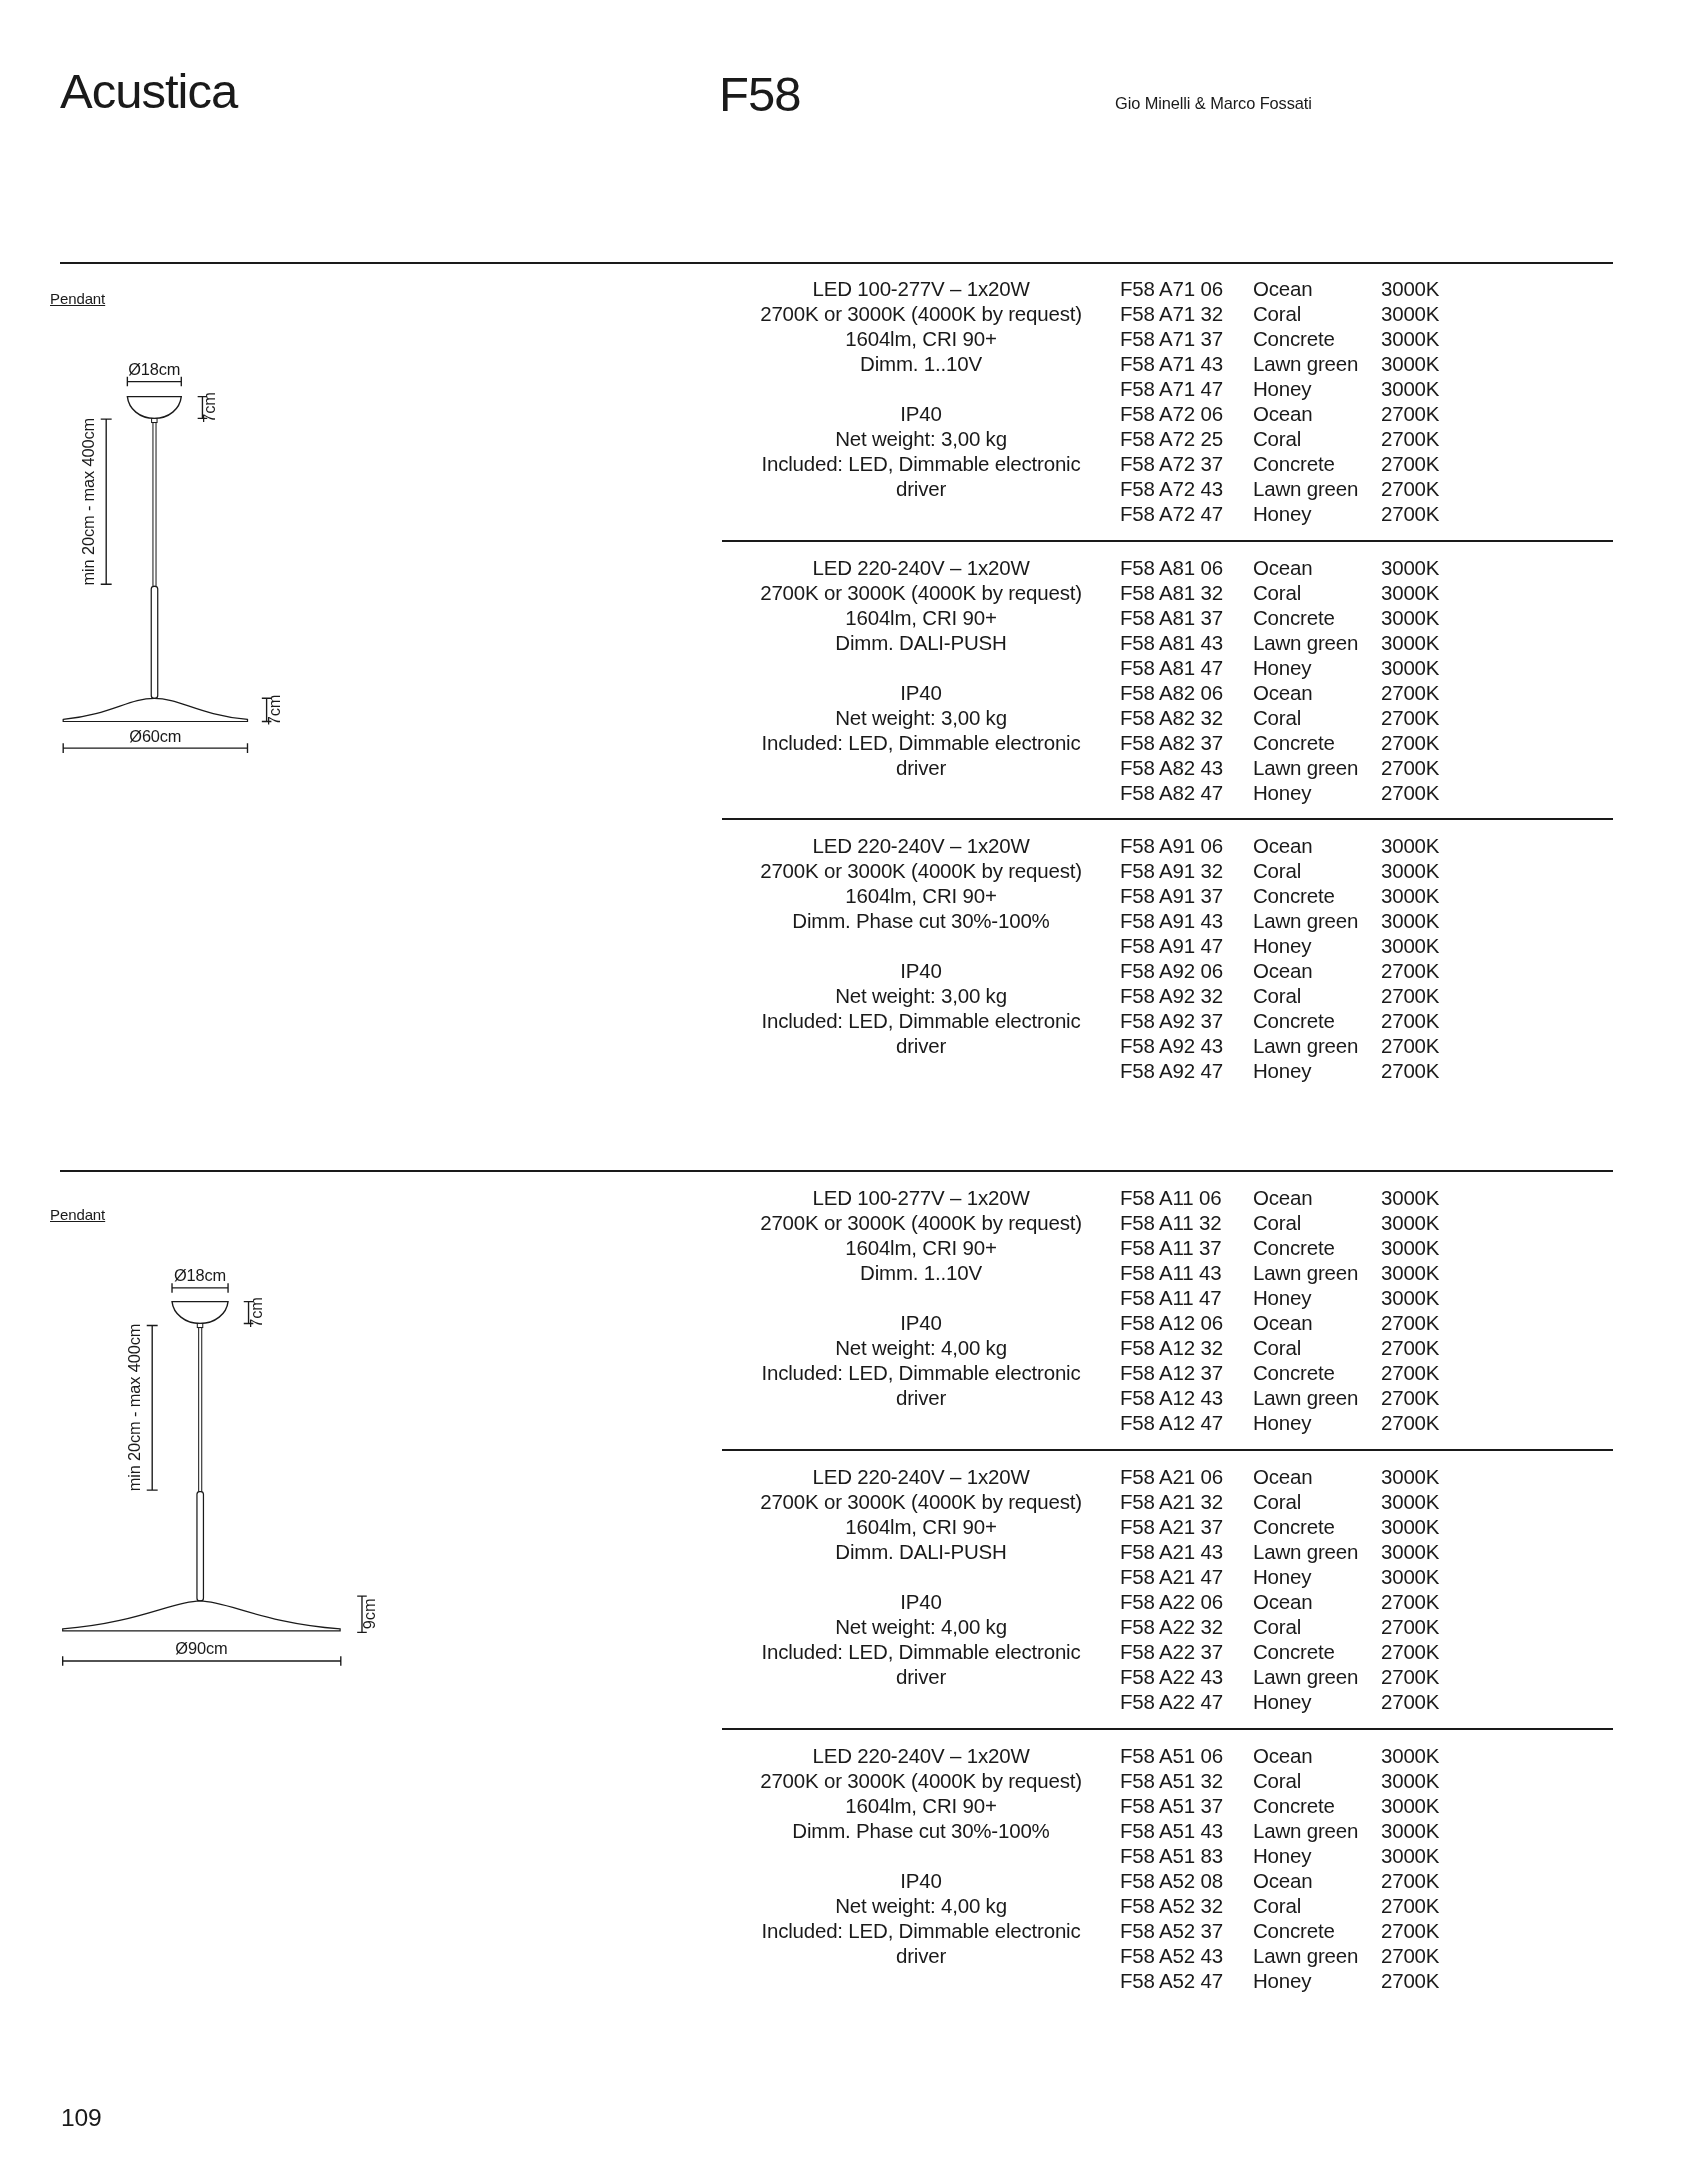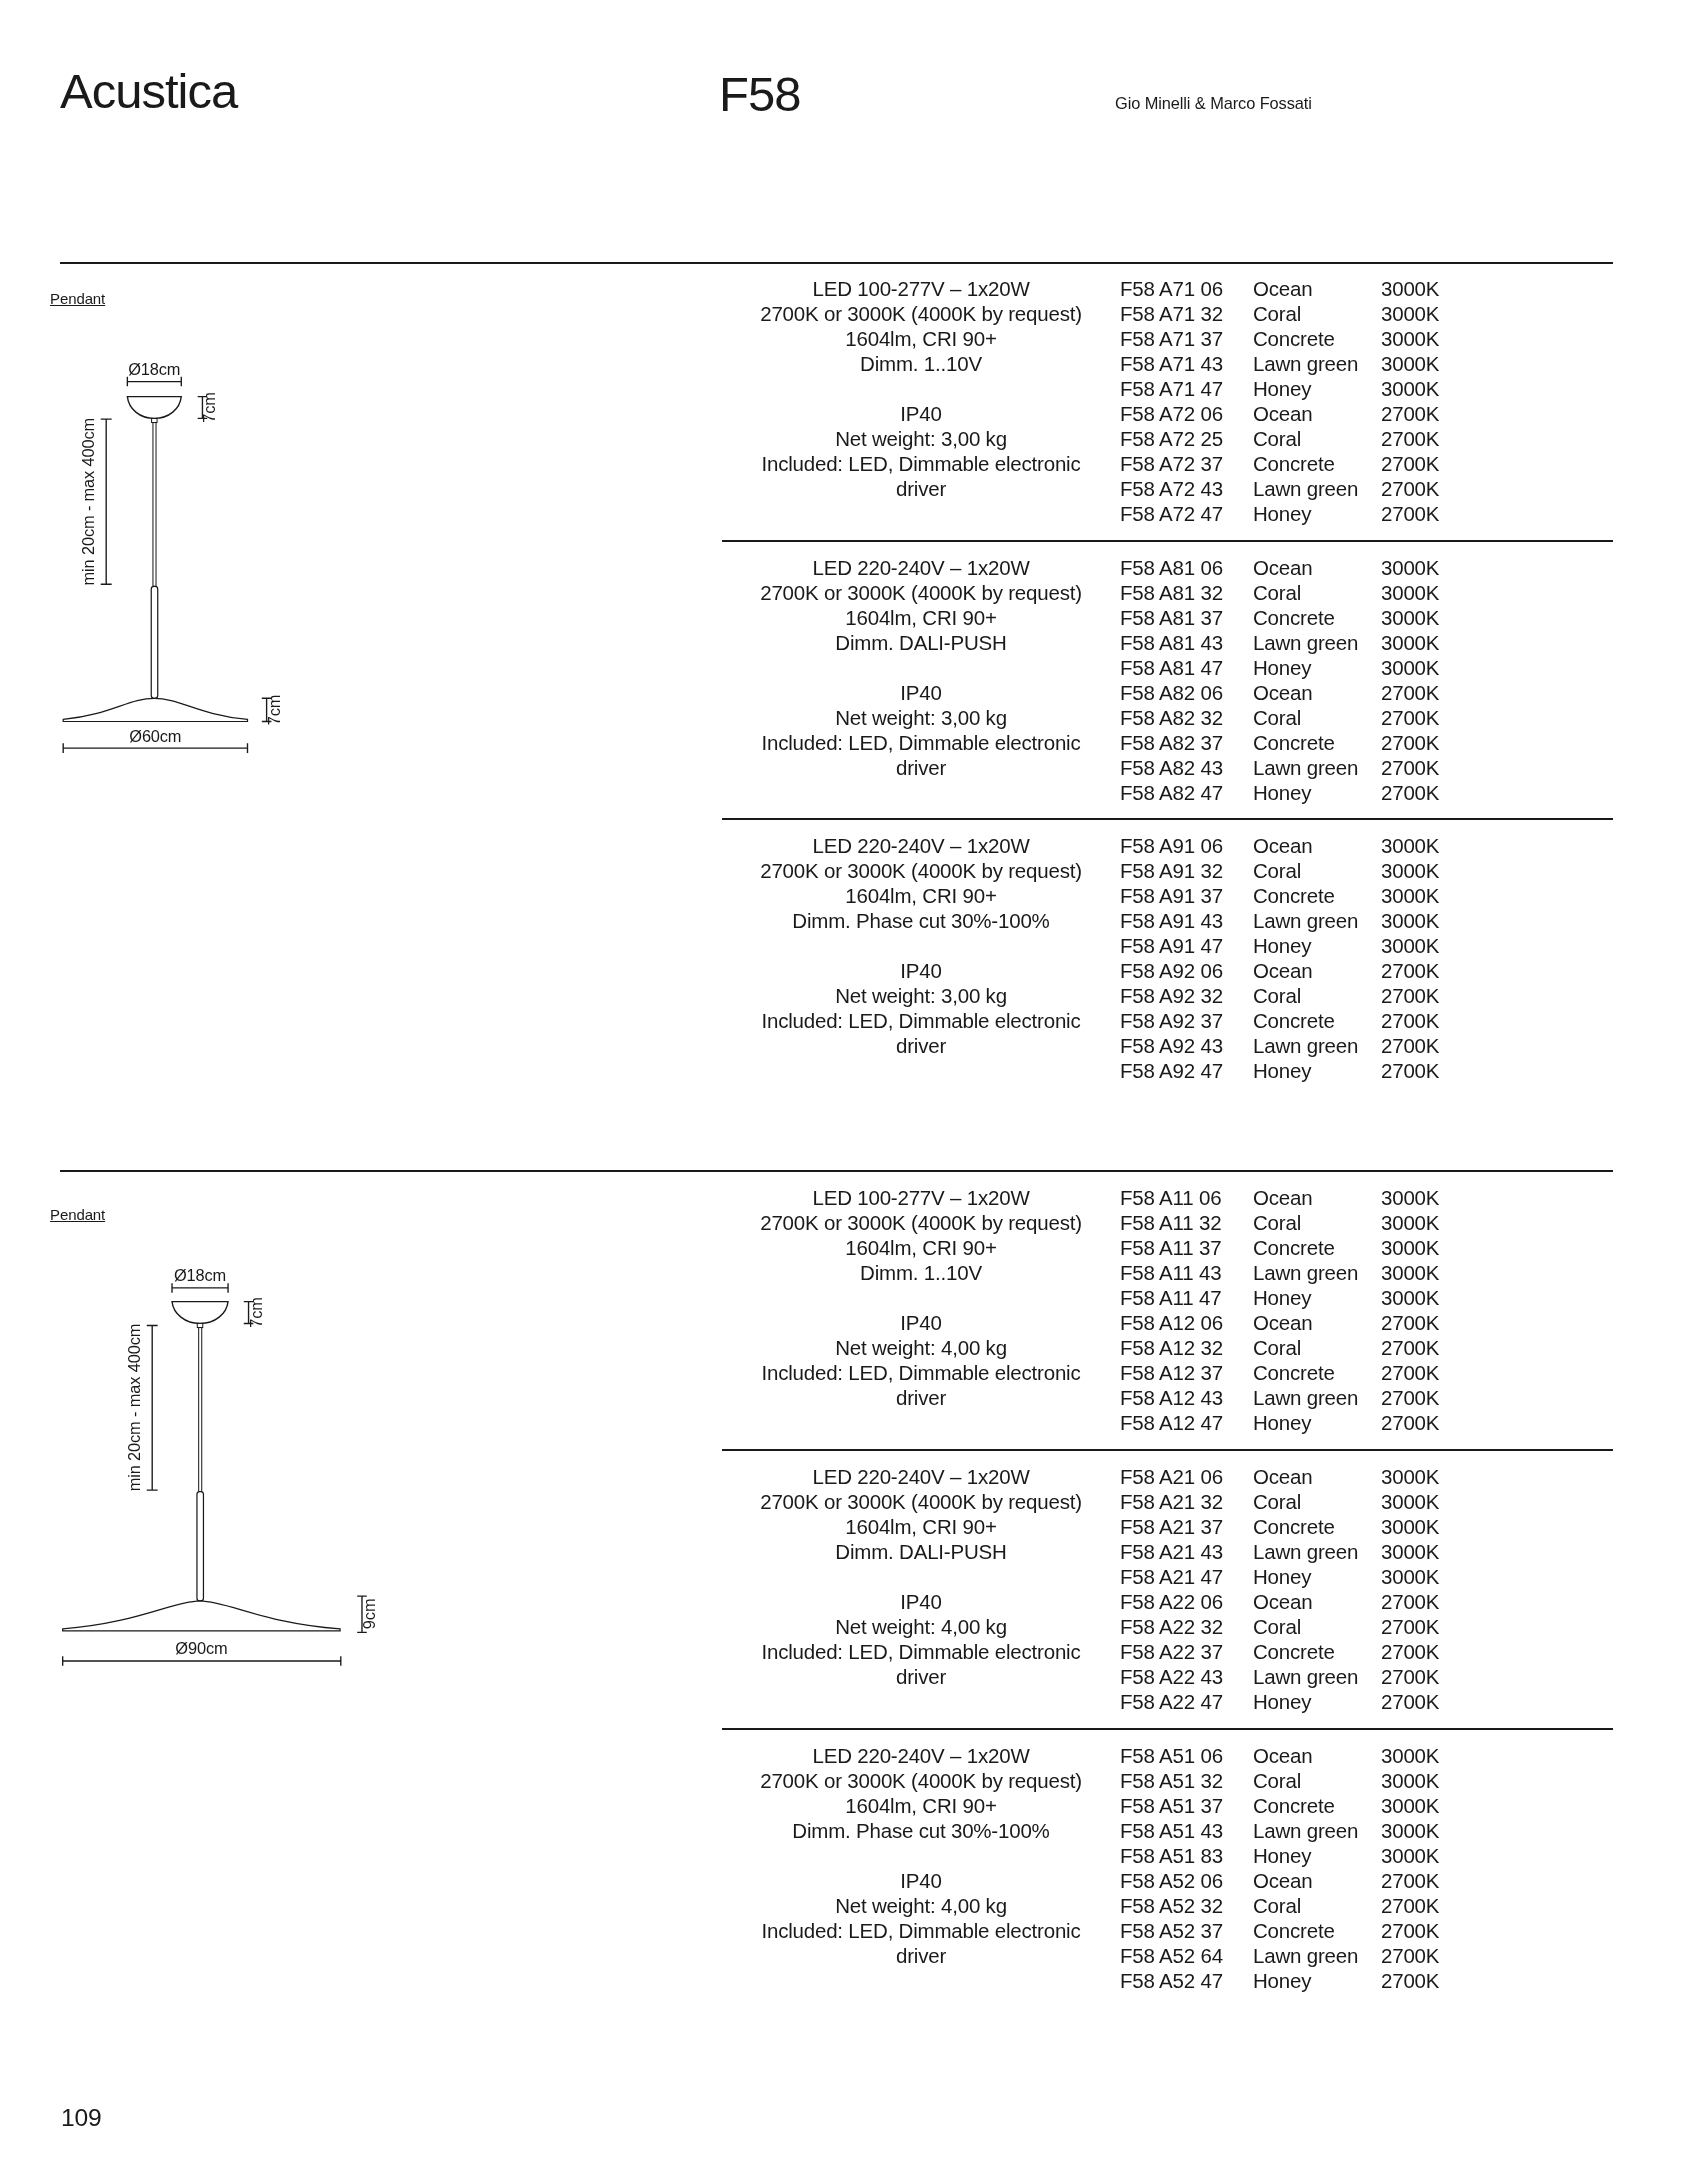--- a/index.html
+++ b/index.html
@@ -371,30 +371,30 @@
           <div class="cell temp">3000K</div>
           <div class="cell code">F58 A51 37</div>
           <div class="cell finish">Concrete</div>
           <div class="cell temp">3000K</div>
           <div class="cell code">F58 A51 43</div>
           <div class="cell finish">Lawn green</div>
           <div class="cell temp">3000K</div>
           <div class="cell code">F58 A51 83</div>
           <div class="cell finish">Honey</div>
           <div class="cell temp">3000K</div>
-          <div class="cell code">F58 A52 06</div>
+          <div class="cell code">F58 A52 08</div>
           <div class="cell finish">Ocean</div>
           <div class="cell temp">2700K</div>
           <div class="cell code">F58 A52 32</div>
           <div class="cell finish">Coral</div>
           <div class="cell temp">2700K</div>
           <div class="cell code">F58 A52 37</div>
           <div class="cell finish">Concrete</div>
           <div class="cell temp">2700K</div>
-          <div class="cell code">F58 A52 64</div>
+          <div class="cell code">F58 A52 43</div>
           <div class="cell finish">Lawn green</div>
           <div class="cell temp">2700K</div>
           <div class="cell code">F58 A52 47</div>
           <div class="cell finish">Honey</div>
           <div class="cell temp">2700K</div>
         </div>
   </section>
       <div class="block-divider" style="top: 1449px;"></div>
       <div class="block-divider" style="top: 1728px;"></div>
     </div>

